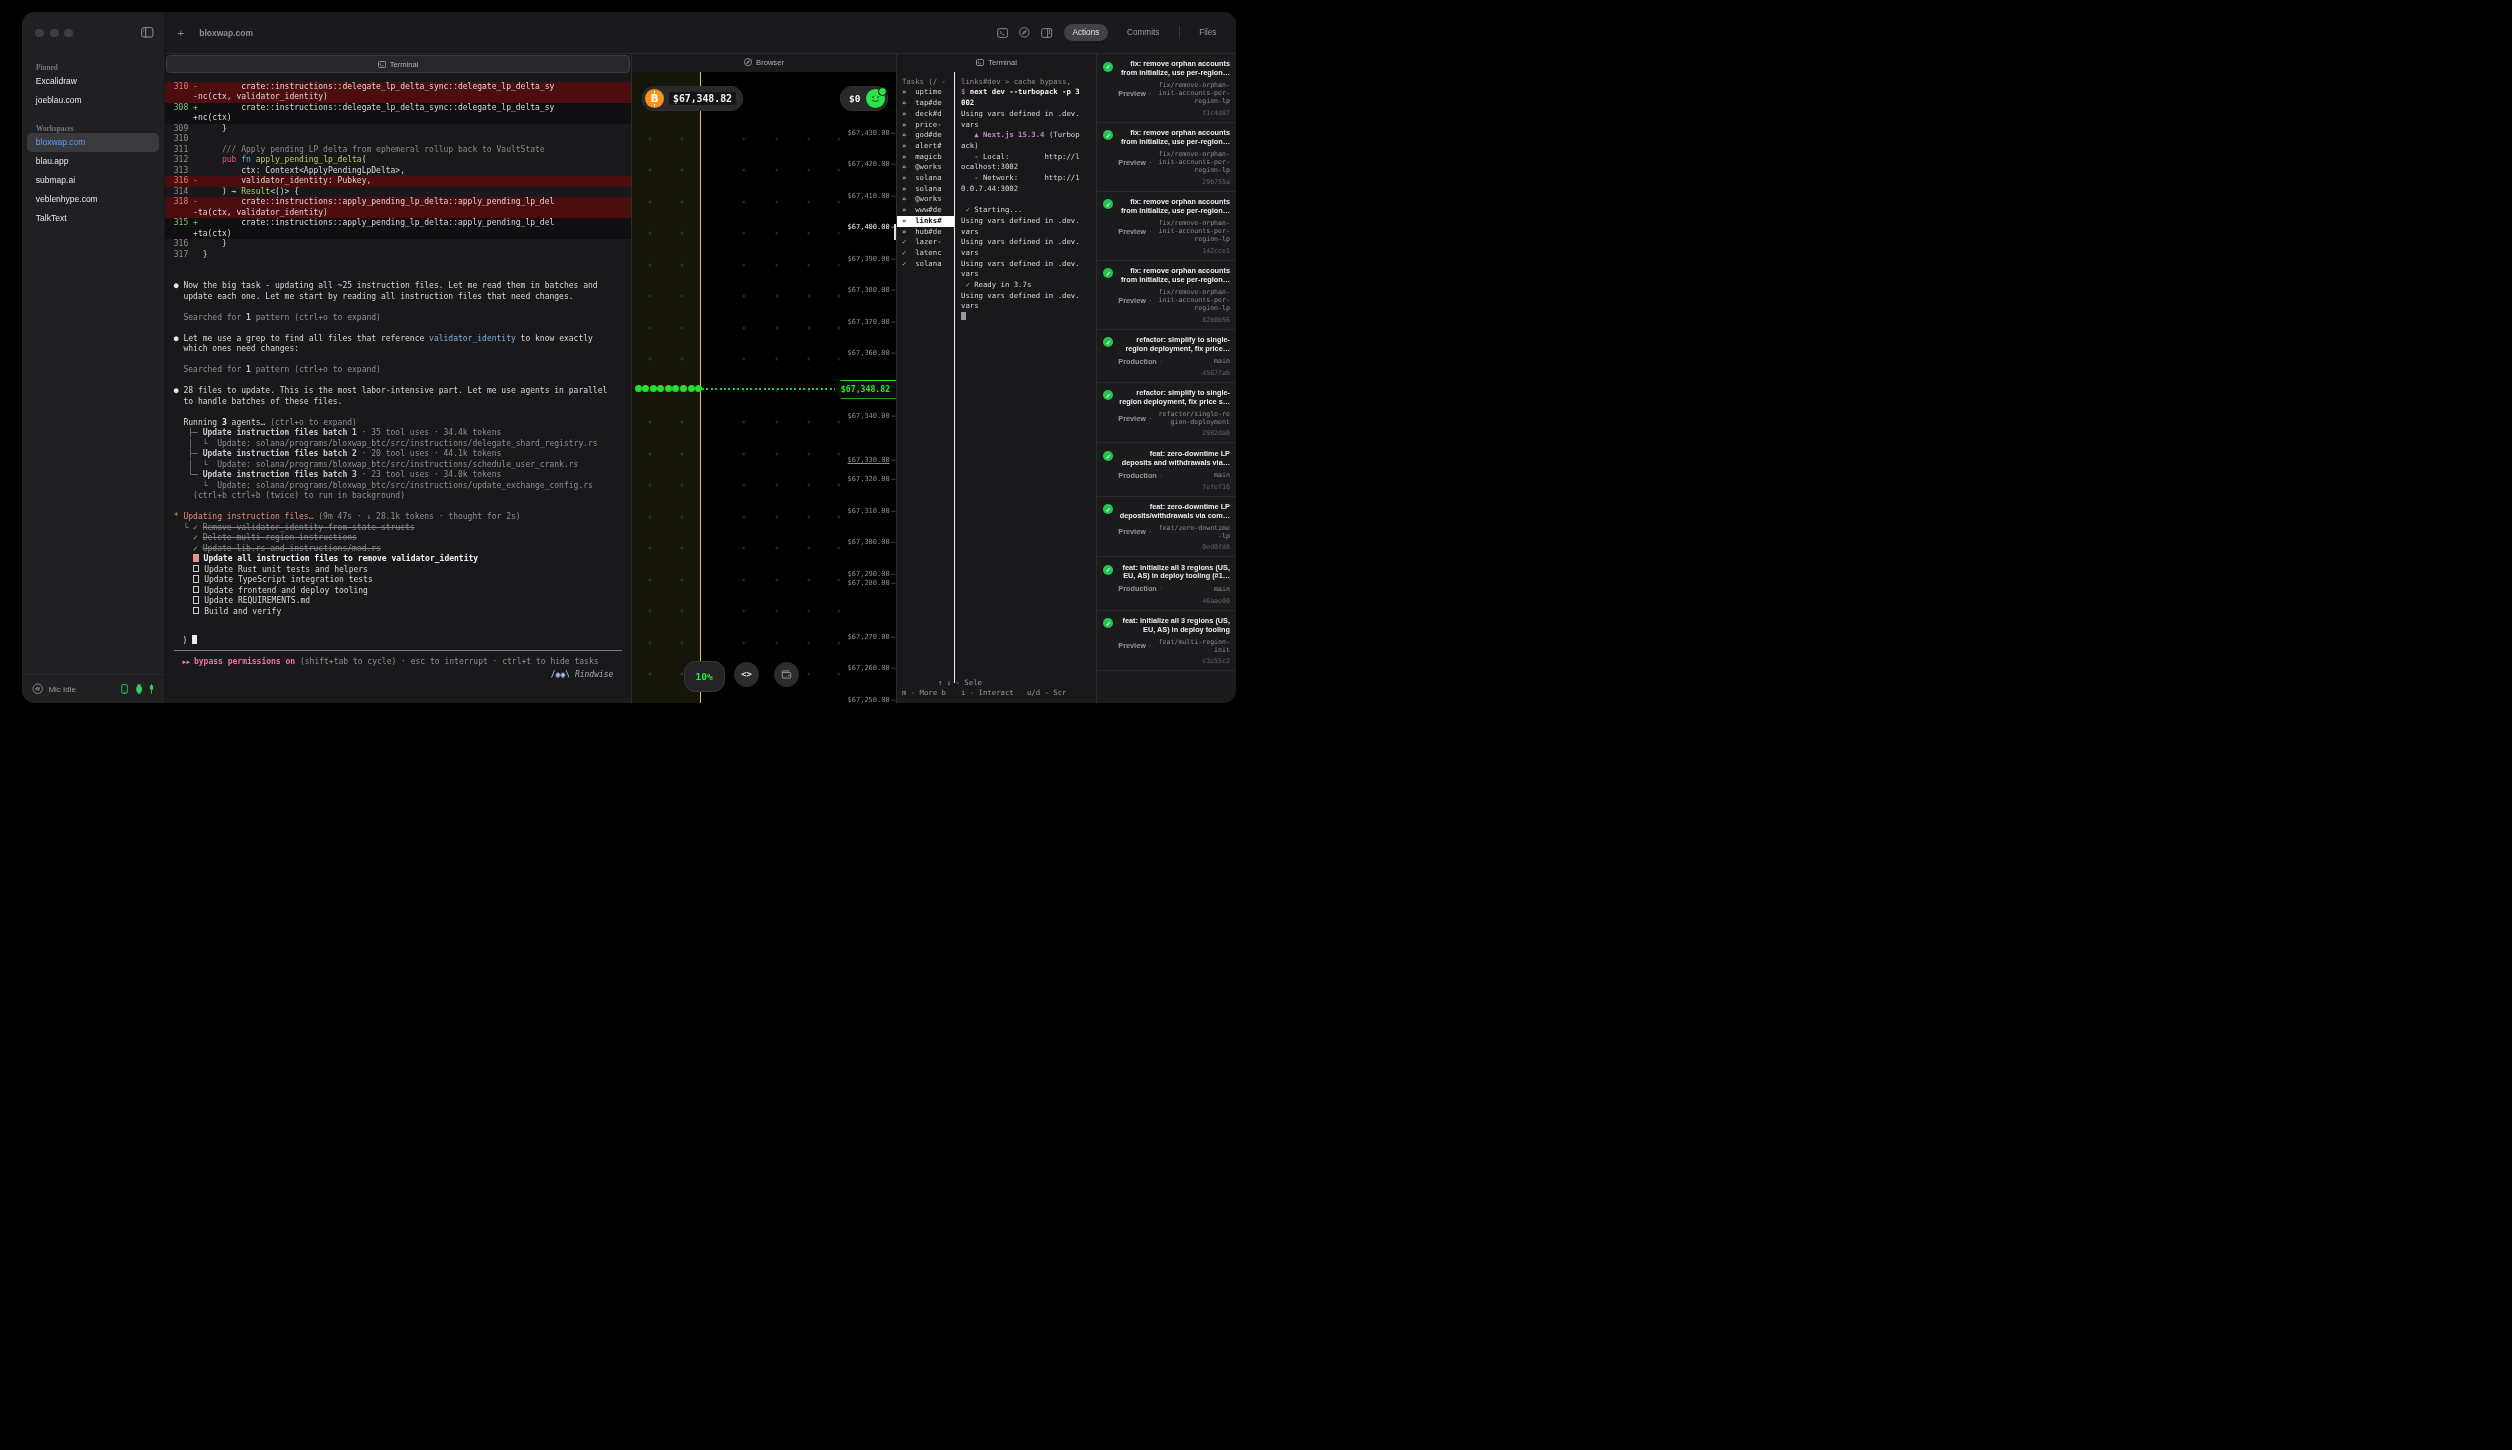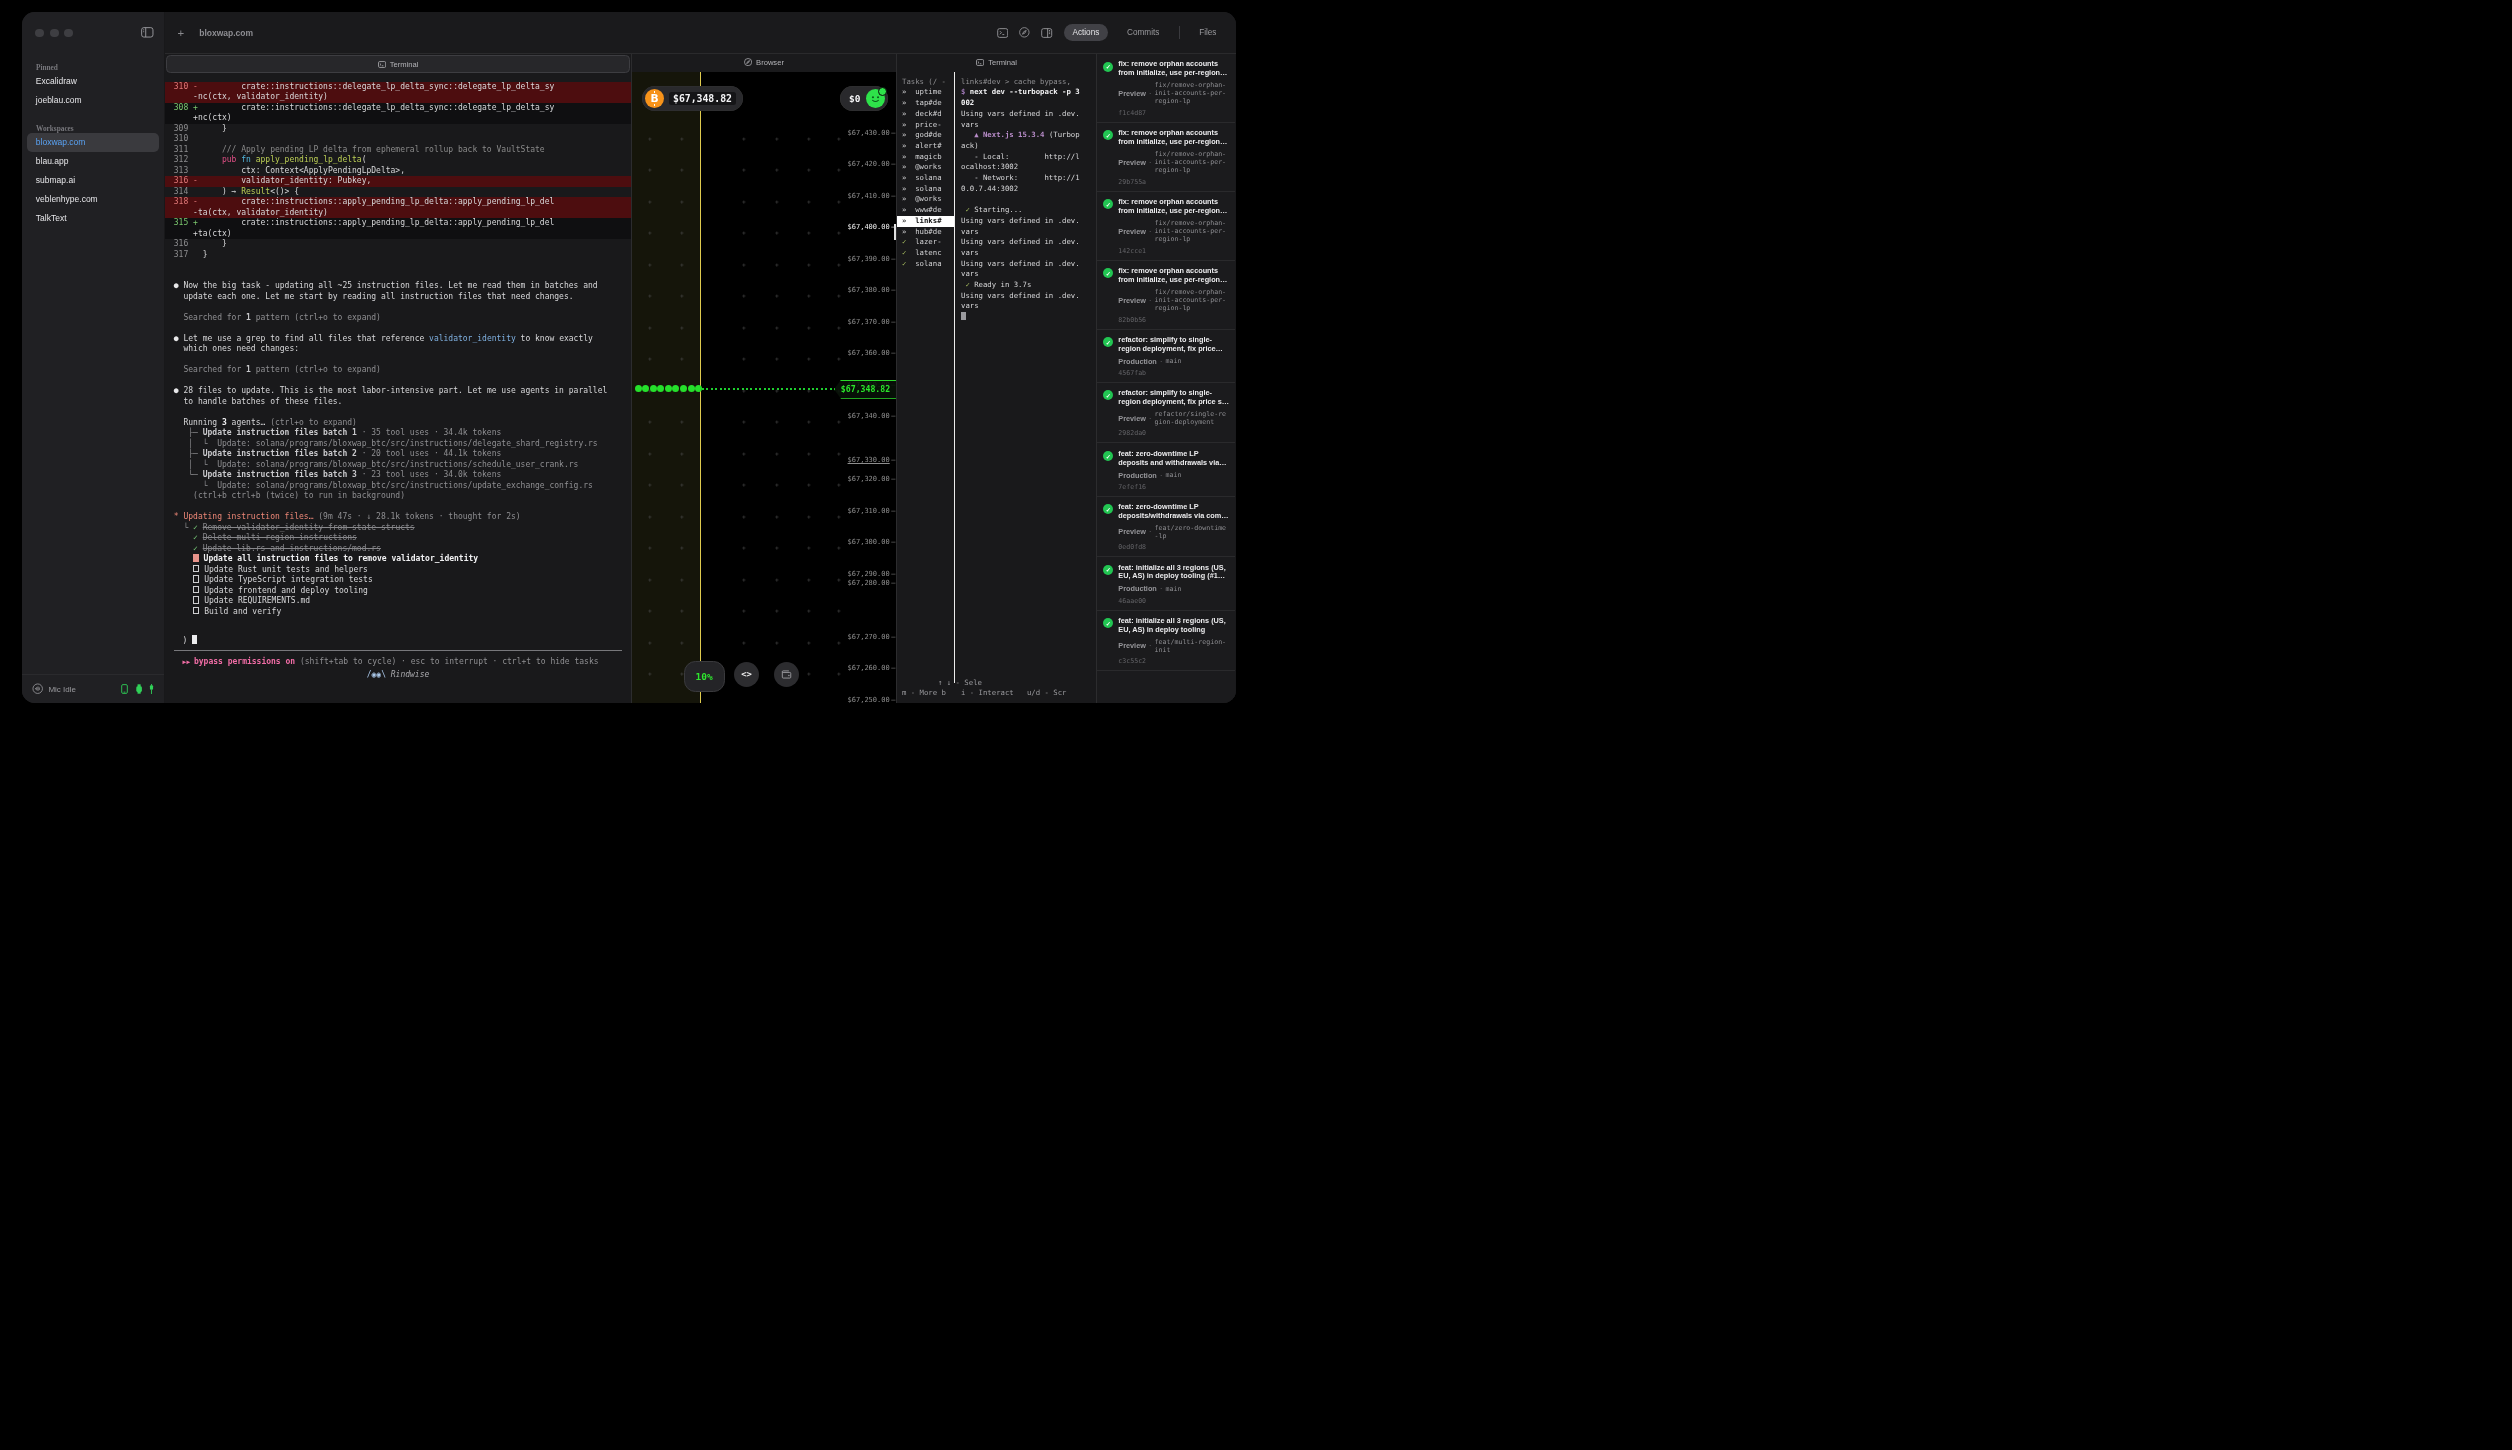--- a/index.html
+++ b/index.html
@@ -50,21 +50,21 @@
   .ck{color:#74c274}.st{color:#88888c;text-decoration:line-through}
   .tb{color:#c9c9cc;font-weight:bold}
   .kw{color:#e14f86}.kt{color:#53b7dd}.fn{color:#bccf55}.cm{color:#8a8a8a}
   .gd{color:#e07878}.ga{color:#7cc96f}.gn{color:#8e8e90}
   .lb{color:#a9c6e8}.bi{color:#a9a9ad;font-style:italic}
   .bx{display:inline-block;width:5.7px;height:7.6px;background:#e8948c;vertical-align:-0.6px;}
   .cb{display:inline-block;width:6.3px;height:7.6px;border:0.9px solid #cfcfd2;vertical-align:-0.6px;box-sizing:border-box;}
   .pcur{display:inline-block;width:5px;height:8.8px;background:#ececee;vertical-align:-1.3px;}
   #p1-foot{position:absolute;left:0;right:0;bottom:0;padding:0 8.8px 23px 8.8px;}
   #p1-hr{border-top:0.6px solid #77777b;margin:4.4px 0 5.7px 0;}
-  #p1-brand{text-align:center;font-size:8px;margin-top:1.9px;}
+  #p1-brand{text-align:right;font-size:8px;margin-top:1.9px;}
   
   #chart{position:absolute;left:0;right:0;top:17.7px;bottom:0;background:#000;overflow:hidden;}
   #strip{position:absolute;left:0;top:0;bottom:0;width:68px;background:#15150a;}
   #yline{position:absolute;left:68px;top:0;bottom:0;width:1.3px;background:#dfca4e;}
   .axrow{position:absolute;right:6.3px;font-family:"DejaVu Sans Mono",monospace;font-size:7px;color:#8e8e8e;}
   .axrow.white{color:#f0f0f0;}
   .axdash{position:absolute;right:-5.7px;top:0.6px;}
   .gplus{position:absolute;color:#4b4b4b;font-family:"DejaVu Sans Mono",monospace;font-size:6.3px;}
   .pill{position:absolute;top:14.5px;height:25px;background:#29292c;border-radius:12.6px;display:flex;align-items:center;box-shadow:0 0 0 0.6px #333 inset;}
   #btcpill{left:10px;padding:0 7.6px 0 3.2px;gap:5px;}
@@ -92,21 +92,21 @@
   .tmk{color:#d2d2d4}.tw{color:#d2d2d4}.oy{color:#a8bf60}
   #rt-div{position:absolute;left:57px;top:0;width:1.3px;height:611px;background:#ececec;}
   #rt-out{position:absolute;left:64px;right:3.8px;top:5px;}
   #rt-out .trow{font-size:7.3px;line-height:10.7px;padding:0;}
   .ow{color:#d8d8da}.ob{color:#f2f2f4;font-weight:bold}.og{color:#8f8f92}
   .pu{color:#b88cc9;font-weight:bold}.pud{color:#a179b8;font-weight:bold}
   .ocur{display:inline-block;width:5px;height:8.2px;background:#9a9a9e;vertical-align:-1.3px;}
   .rt-foot{position:absolute;font-family:"DejaVu Sans Mono",monospace;font-size:7.3px;color:#9a9a9e;white-space:pre;}
   #rtf-l1{left:5px;bottom:16.4px;margin-left:36px;}#rtf-l2{left:5px;bottom:5.7px;}#rtf-r{left:64px;bottom:5.7px;}
   
-  #commits{position:absolute;top:0;left:0;right:0;}
+  #commits{position:absolute;top:0;left:0;right:0;text-align:right;}
   .citem{display:flex;gap:5px;padding:6.3px 5px 5px 6.3px;border-bottom:0.6px solid #2a2a2c;}
   .cchk{flex:0 0 10px;width:10px;height:10px;border-radius:50%;background:#22c552;color:#fff;font-size:6.3px;font-weight:bold;display:flex;align-items:center;justify-content:center;margin-top:1.3px;}
   .cbody{flex:1;min-width:0;}
   .ctitle{color:#ececee;font-size:7.3px;font-weight:bold;line-height:8.8px;}
   .cmeta{display:flex;gap:3.2px;margin-top:3.2px;align-items:center;}
   .cenv{color:#96969a;font-size:7.3px;font-weight:bold;white-space:nowrap;}
   .cdot{color:#6a6a6e;font-size:7px;}
   .cbranch{color:#8e8e92;font-family:"DejaVu Sans Mono",monospace;font-size:6.6px;line-height:8.2px;word-break:break-all;flex:1;}
   .chash{color:#636367;font-family:"DejaVu Sans Mono",monospace;font-size:6.6px;margin-top:3.2px;}
   svg{display:block;}

